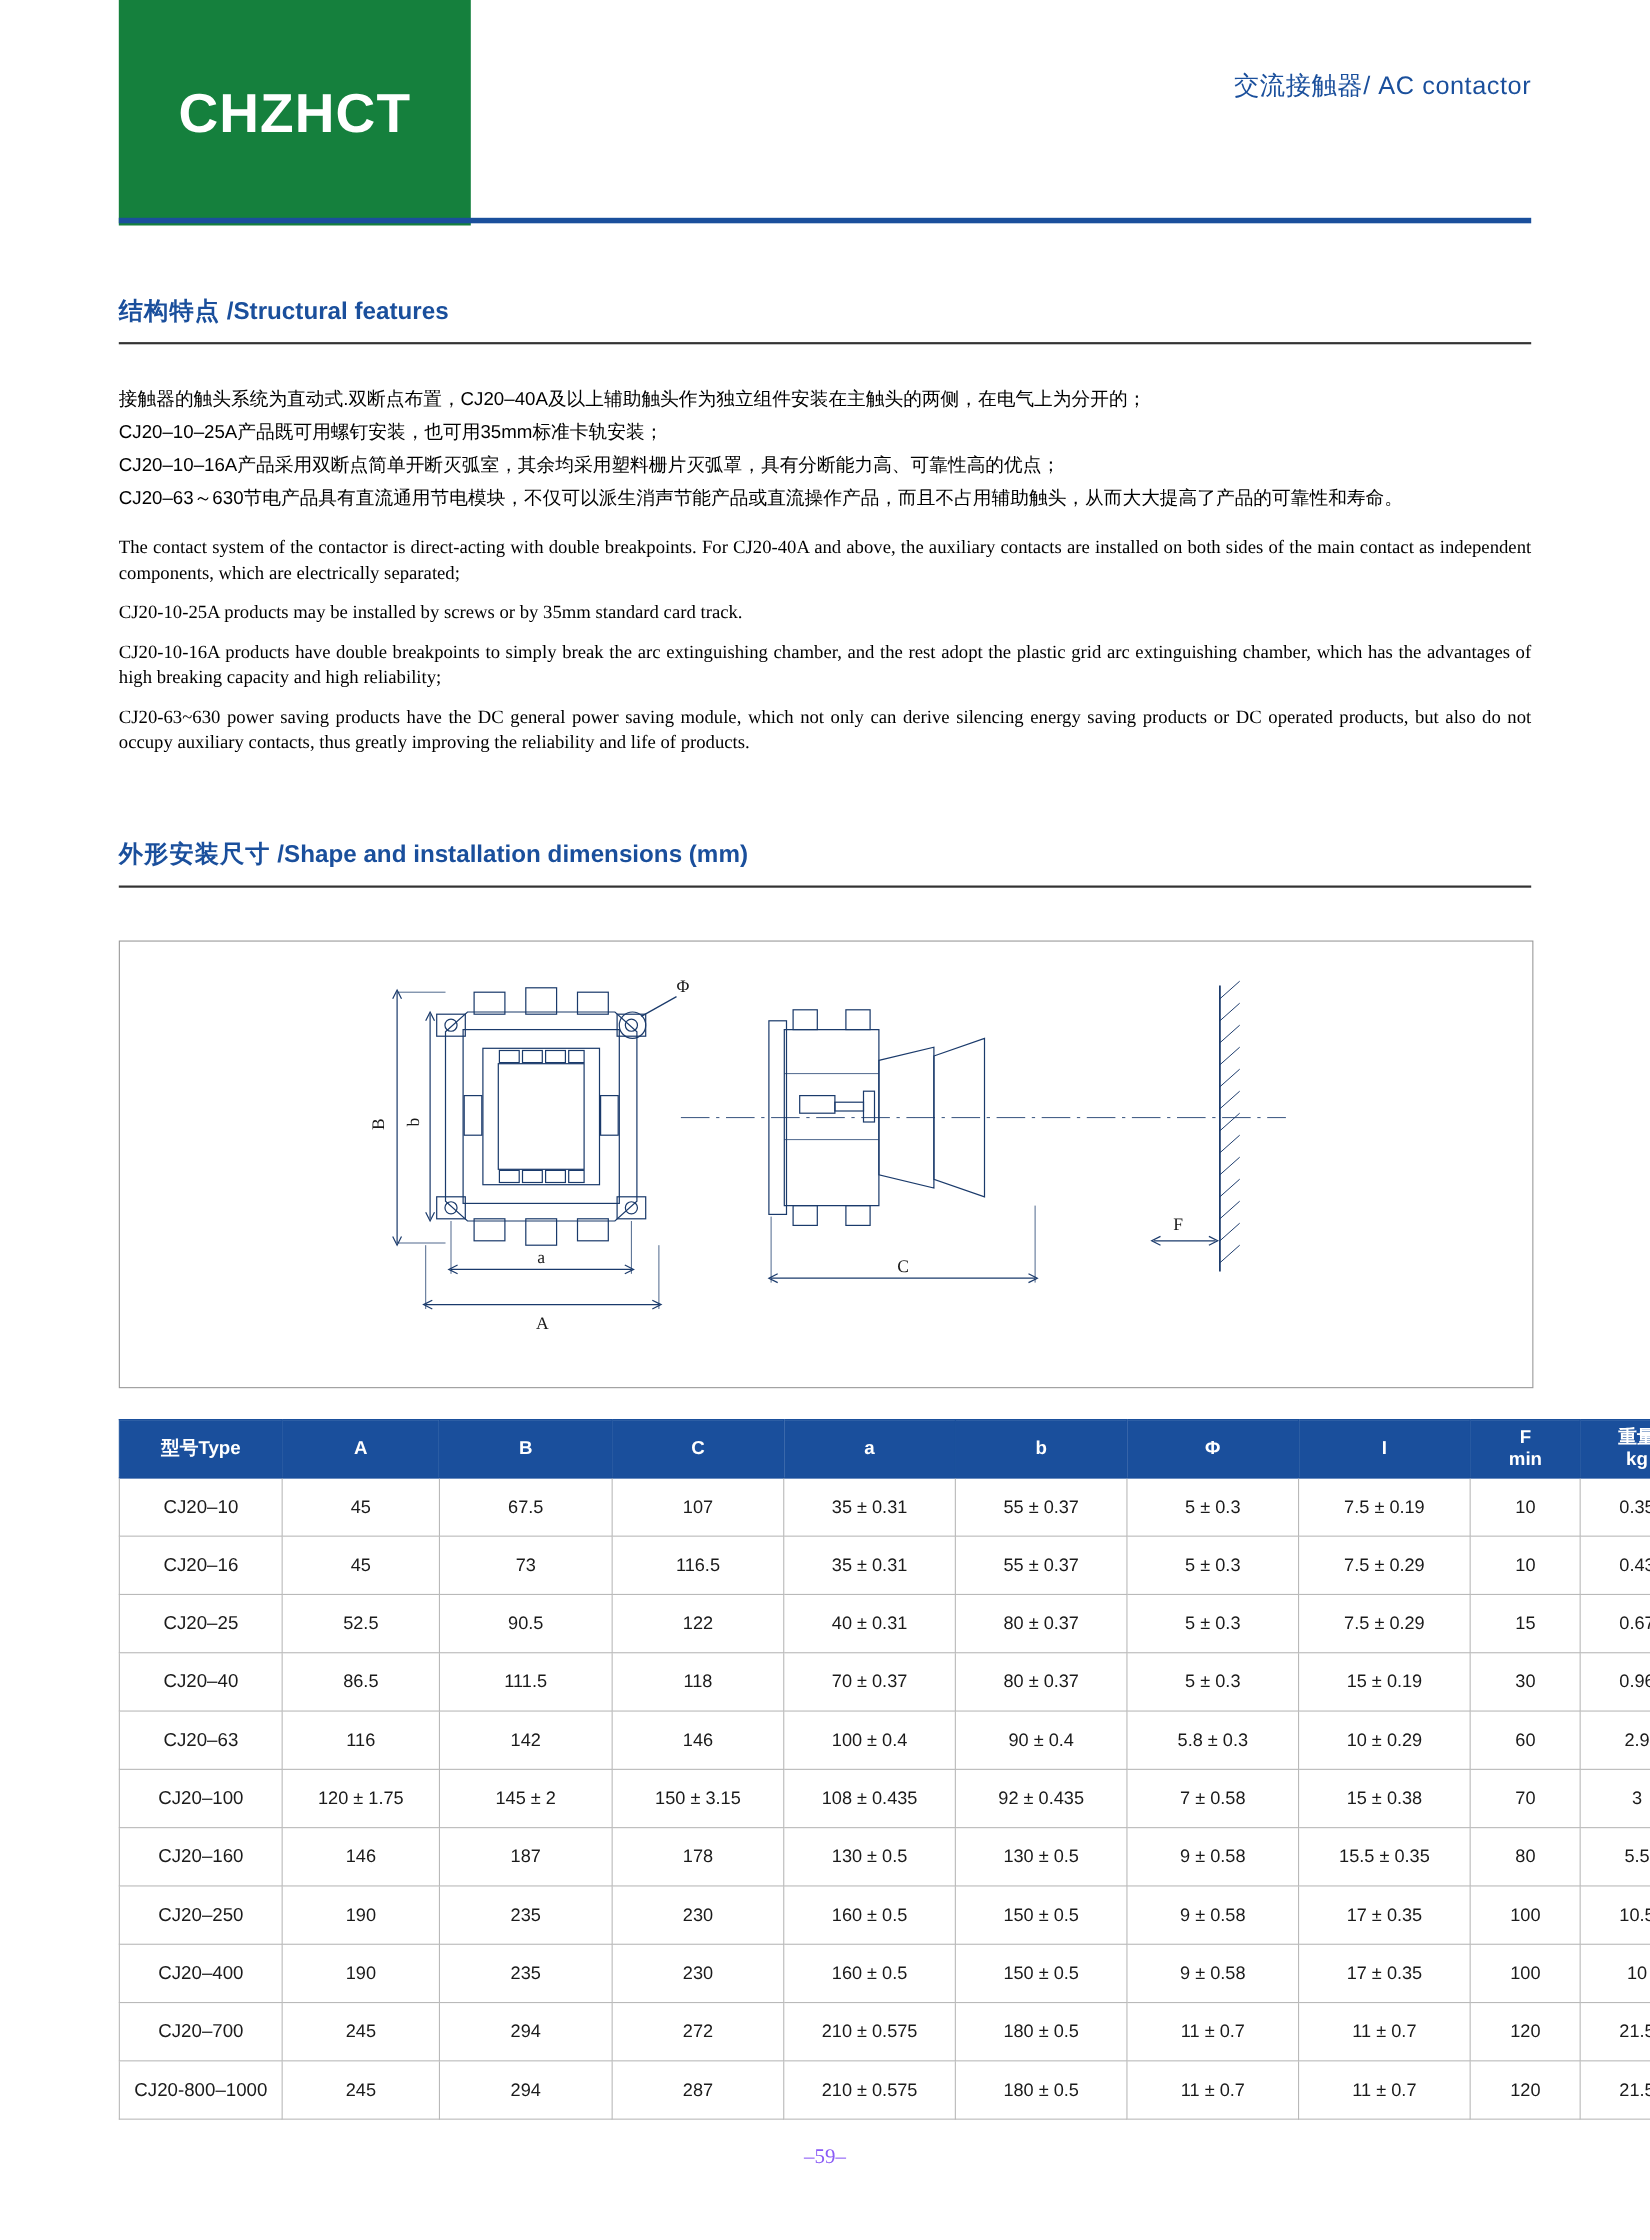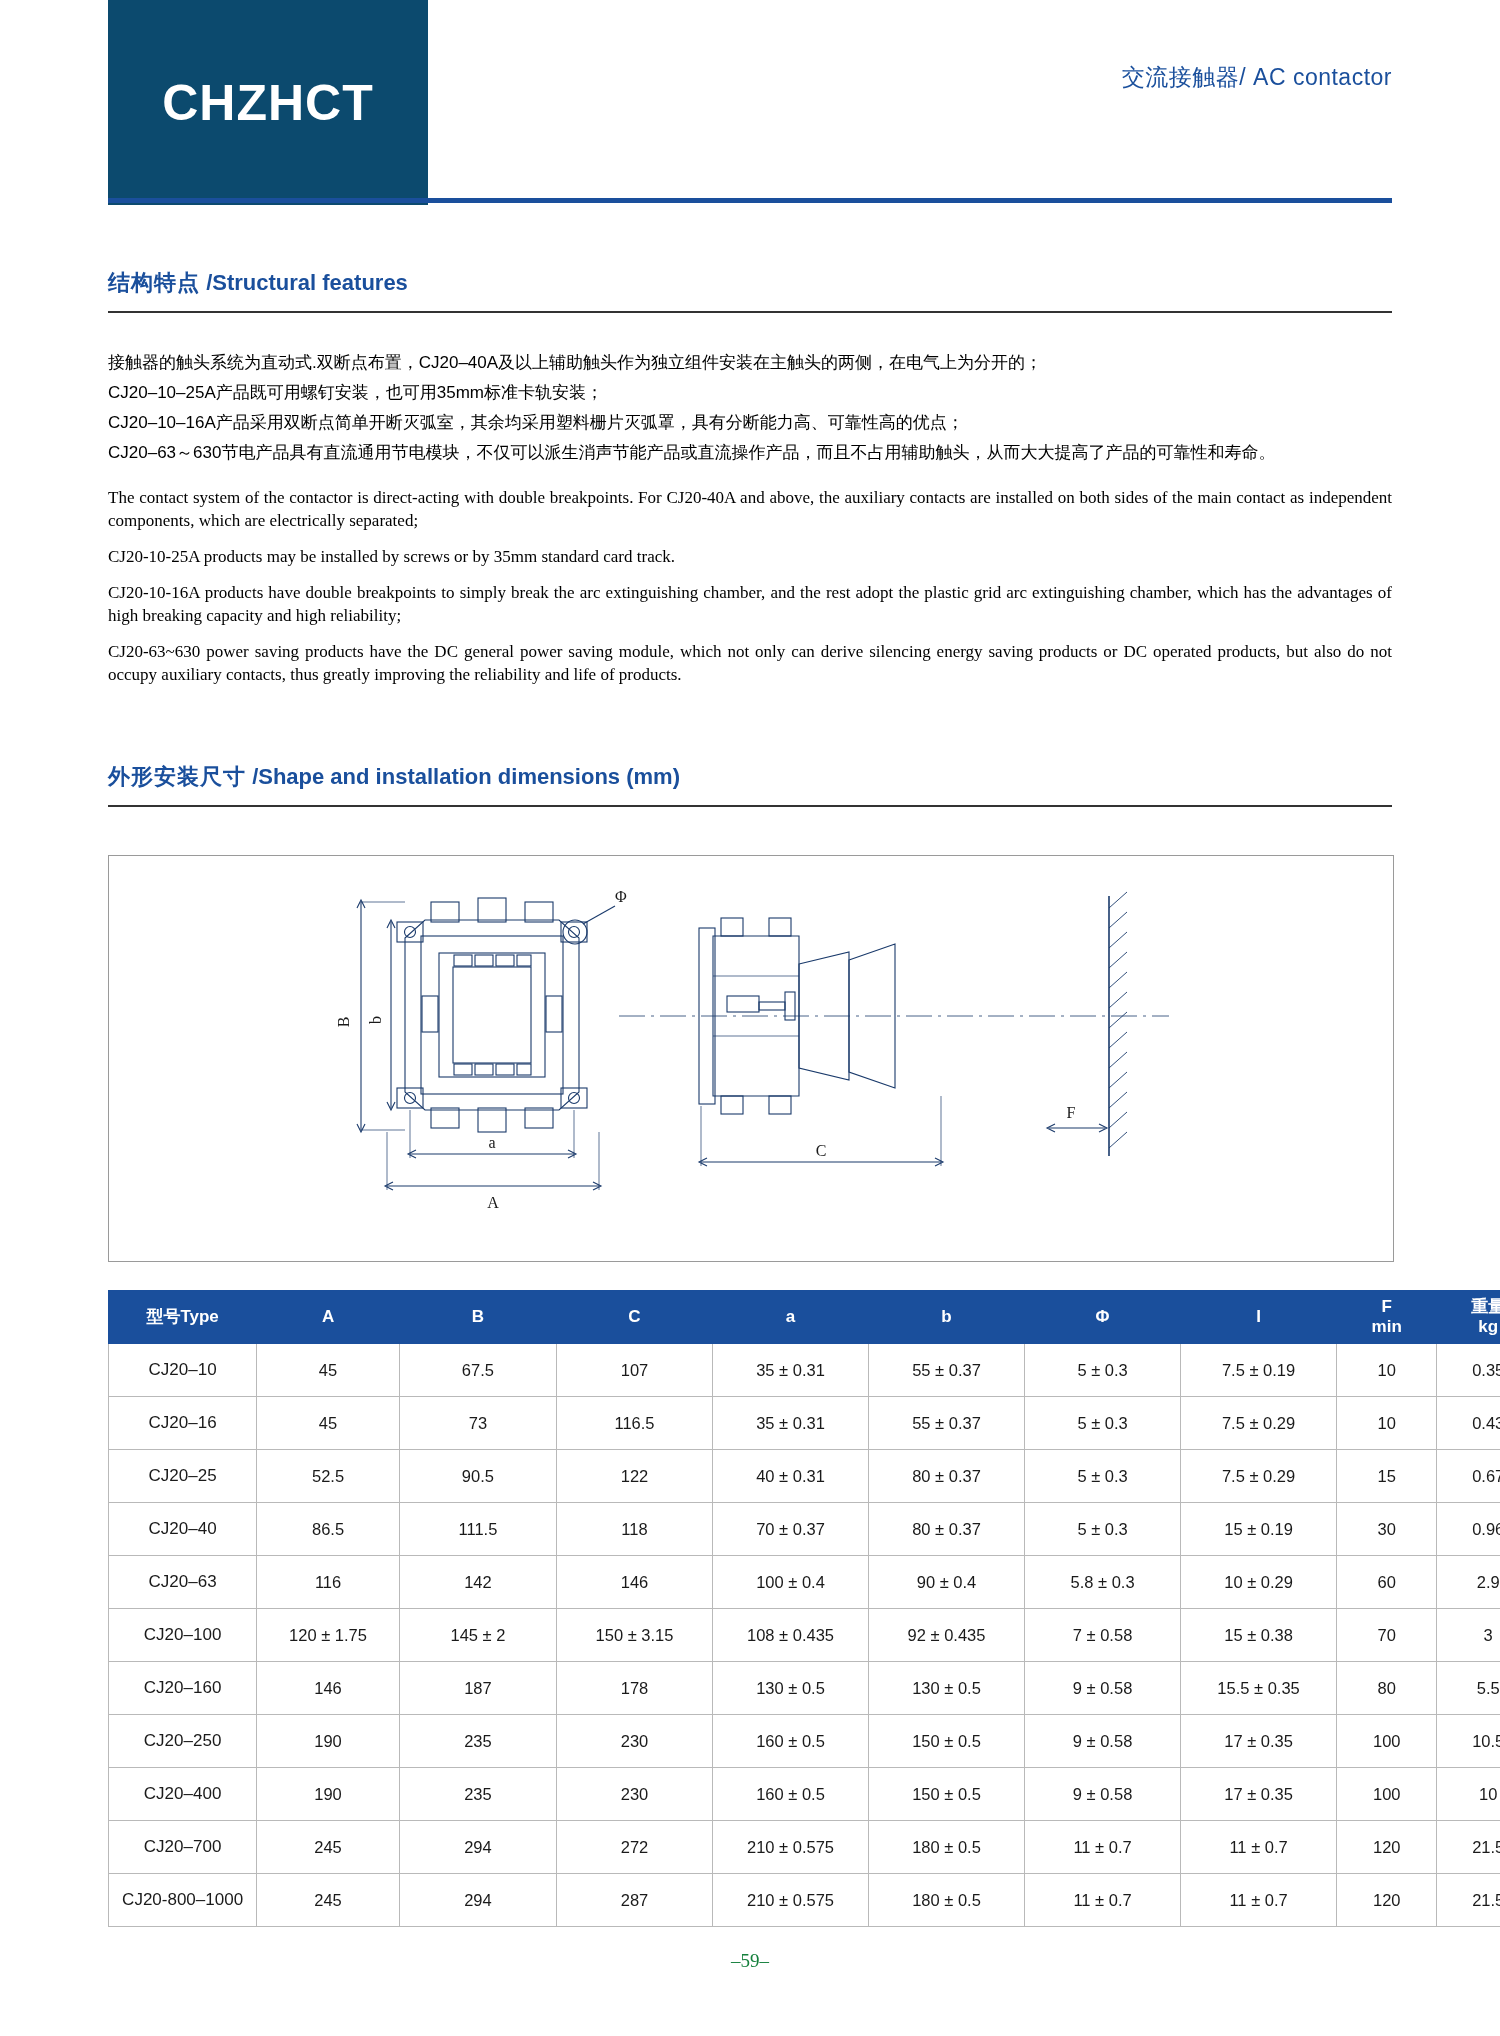--- a/index.html
+++ b/index.html
@@ -27,21 +27,21 @@
     top: 0;
     width: 1500px;
     height: 205px;
   }
   .logo-block {
     position: absolute;
     left: 108px;
     top: 0;
     width: 320px;
     height: 205px;
-    background: #0c4a6e;
+    background: #15803d;
     display: flex;
     align-items: center;
     justify-content: center;
   }
   .logo-text {
     color: #ffffff;
     font-size: 50px;
     font-weight: bold;
     letter-spacing: 1px;
     font-family: "Liberation Sans", sans-serif;
@@ -152,21 +152,21 @@
   }
 
   
   .footer {
     position: absolute;
     left: 0;
     right: 0;
     top: 1950px;
     text-align: center;
     font-size: 19px;
-    color: #15803d;
+    color: #8b5cf6;
     font-family: "Liberation Serif", serif;
   }
 </style>
 </head>
 <body>
 
 <div class="page">
 
   <div class="header">
     <div class="logo-block">

